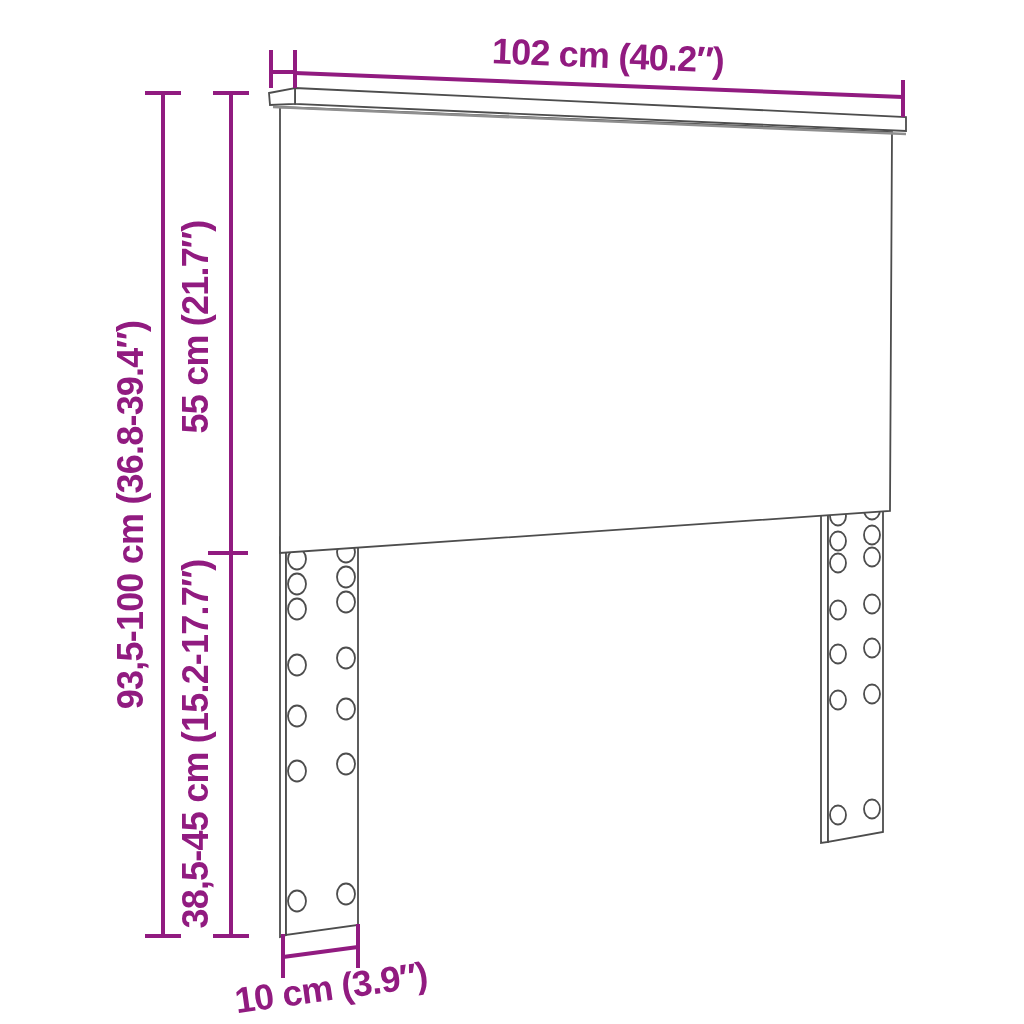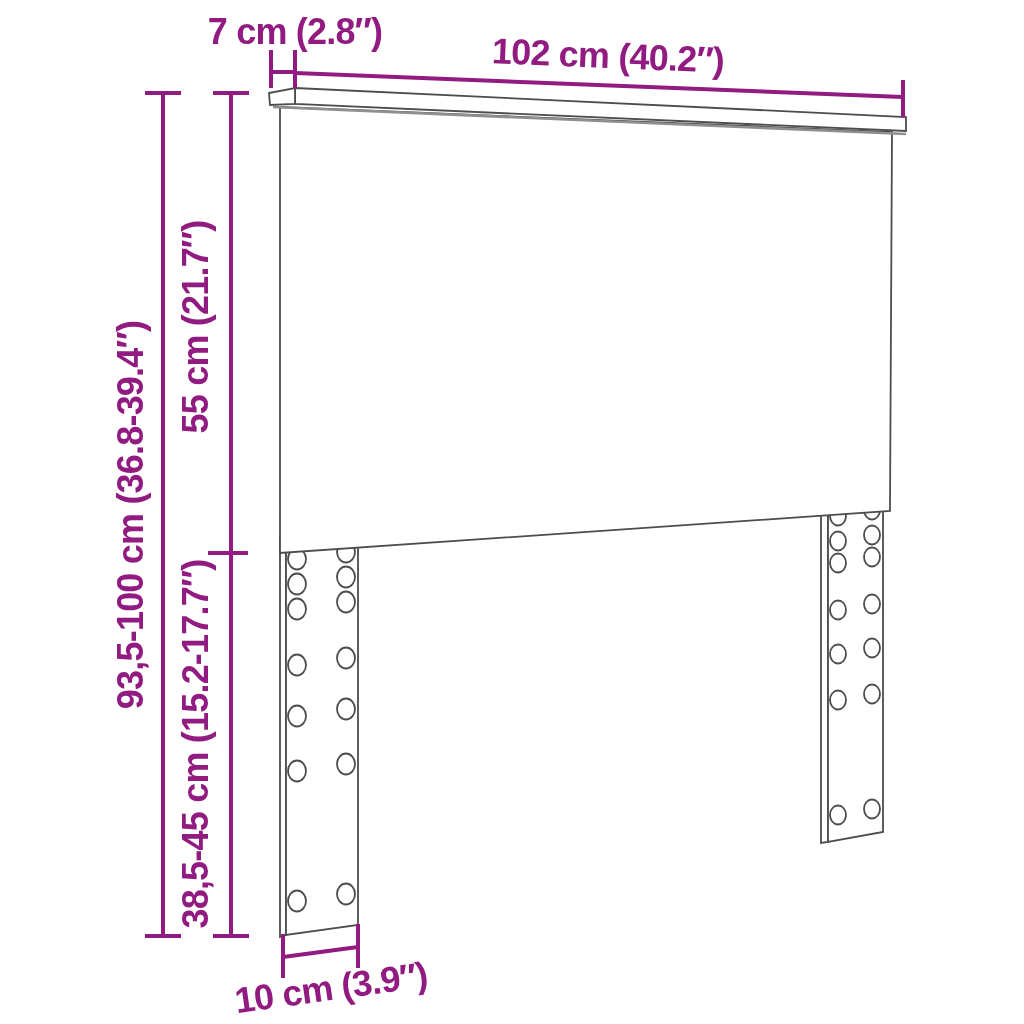--- a/index.html
+++ b/index.html
@@ -107,19 +107,18 @@
         <line class="dim" x1="903" y1="80" x2="903" y2="117"></line>
       </g>
       <g>
         <line class="dim" x1="283" y1="957" x2="358" y2="947"></line>
         <line class="dim" x1="283" y1="934" x2="283" y2="978"></line>
         <line class="dim" x1="358" y1="924" x2="358" y2="968"></line>
       </g>
     </g>
   </svg>
 
-  <div class="dim-label lbl-top-depth">7 cm (2.8″)</div>
   <div class="dim-label lbl-width">102 cm (40.2″)</div>
   <div class="dim-label lbl-total-height">93,5-100 cm (36.8-39.4″)</div>
   <div class="dim-label lbl-board-height">55 cm (21.7″)</div>
   <div class="dim-label lbl-leg-height">38,5-45 cm (15.2-17.7″)</div>
   <div class="dim-label lbl-leg-width">10 cm (3.9″)</div>
 </div>
 
 </body></html>

